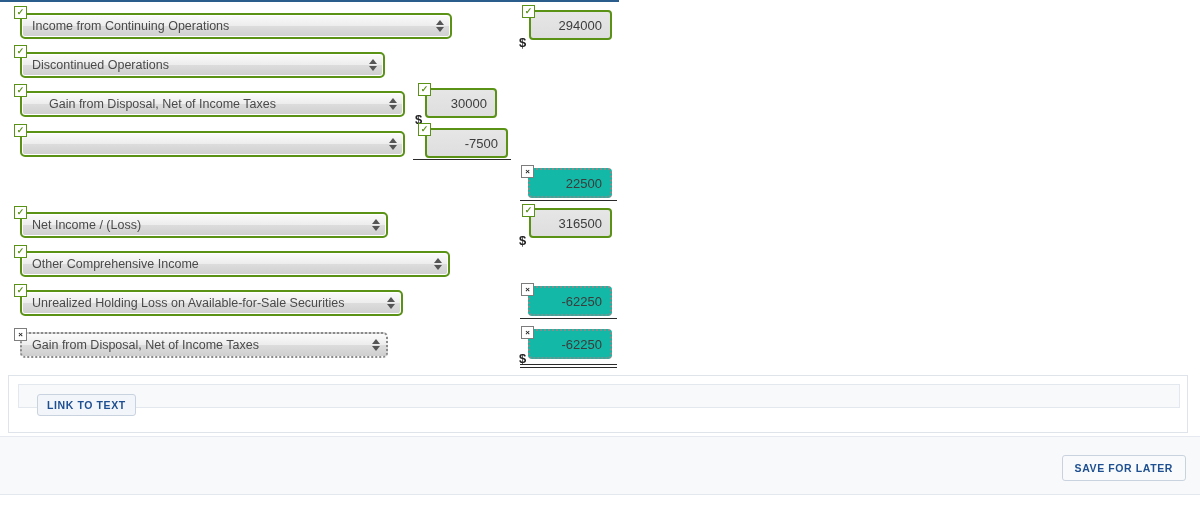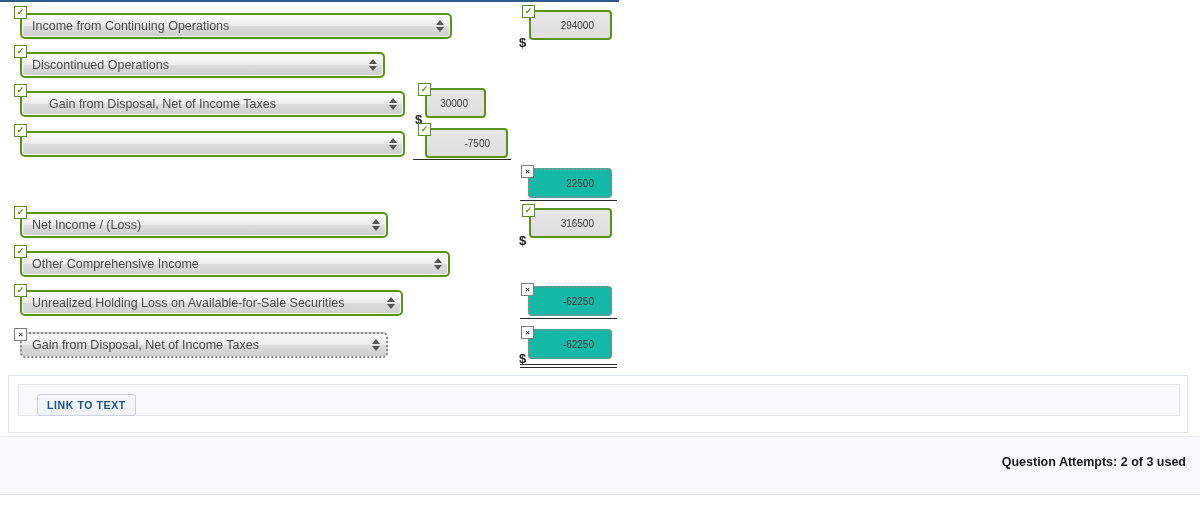--- a/index.html
+++ b/index.html
@@ -60,22 +60,22 @@
   }
   .sel .caret i { display:block; width:0;height:0; }
   .sel .caret i.up   { border-left:4px solid transparent;border-right:4px solid transparent;border-bottom:5px solid #555; }
   .sel .caret i.down { border-left:4px solid transparent;border-right:4px solid transparent;border-top:5px solid #555; }
 
   
   .num-wrap { position:absolute; }
   .num {
     height:30px;
     display:flex; align-items:center; justify-content:flex-end;
-    padding:0 16px;
-    font-size:10px;
+    padding:0 8px;
+    font-size:13px;
     color:#3c3c3c;
     border-radius:4px;
   }
   .num.correct {
     border:2px solid #5a9216;
     background: linear-gradient(to bottom,#e6e6e6 0%,#dedede 100%);
   }
   .num.wrong {
     border:2px dotted #8a8a8a;
     background:#14b8a6;
@@ -103,21 +103,21 @@
   
   .sub-rule   { position:absolute; height:1px; background:#2a2a2a; }
   .dbl-rule   { position:absolute; height:4px; border-top:1px solid #2a2a2a; border-bottom:1px solid #2a2a2a; background:#fff; }
 
   
   .ltt-outer {
     position:absolute; left:8px; top:375px; width:1180px; height:58px;
     background:#ffffff; border:1px solid #dfe3ea;
   }
   .ltt-inner {
-    position:absolute; left:9px; top:8px; width:1162px; height:32px;
+    position:absolute; left:9px; top:8px; width:1162px; height:24px;
     background:#f7f9fb; border:1px solid #e3e7ee;
   }
   .ltt-btn {
     position:absolute; left:18px; top:9px;
     padding:4px 9px;
     font-size:10.5px; font-weight:bold; letter-spacing:0.6px;
     color:#1d4f91; background:#f2f5f9;
     border:1px solid #c9d3e0; border-radius:3px;
     white-space:nowrap;
     cursor:pointer;
@@ -198,21 +198,21 @@
         <div class="sel correct" style="padding-left:27px;">
           <span>Gain from Disposal, Net of Income Taxes</span>
           <span class="caret">
               <i class="up"></i>
               <i class="down"></i>
             </span>
         </div>
       </div>
       <div class="badge ok" style="left:418px;top:-4px;">✓</div>
       <div class="dollar" style="left:415px;top:26px;">$</div>
-      <div class="num-wrap" style="left:425px;top:1px;width:61px;">
+      <div class="num-wrap" style="left:425px;top:1px;width:72px;">
         <div class="num correct">30000</div>
       </div>
     </div>
 
     <div class="row" style="left:0;top:125px;">
       <div class="badge ok" style="left:14px;top:-3px;">✓</div>
       <div class="sel-wrap" style="left:20px;top:4px;width:385px;">
         <div class="sel correct" style="padding-left:27px;">
           <span class="caret">
               <i class="up"></i>
@@ -310,19 +310,19 @@
   </div>
 
   <div class="ltt-outer">
     <div class="ltt-inner">
       <div class="ltt-btn">LINK TO TEXT</div>
     </div>
   </div>
 
   <div class="footer">
     <div class="footer-inner">
-      <div class="attempts">Question Attempts: 2 of 3 used</div>
+      <div class="btn-save">SAVE FOR LATER</div>
     </div>
   </div>
 
   <div class="bottom-edge"></div>
 
 </div>
 
 </body></html>

